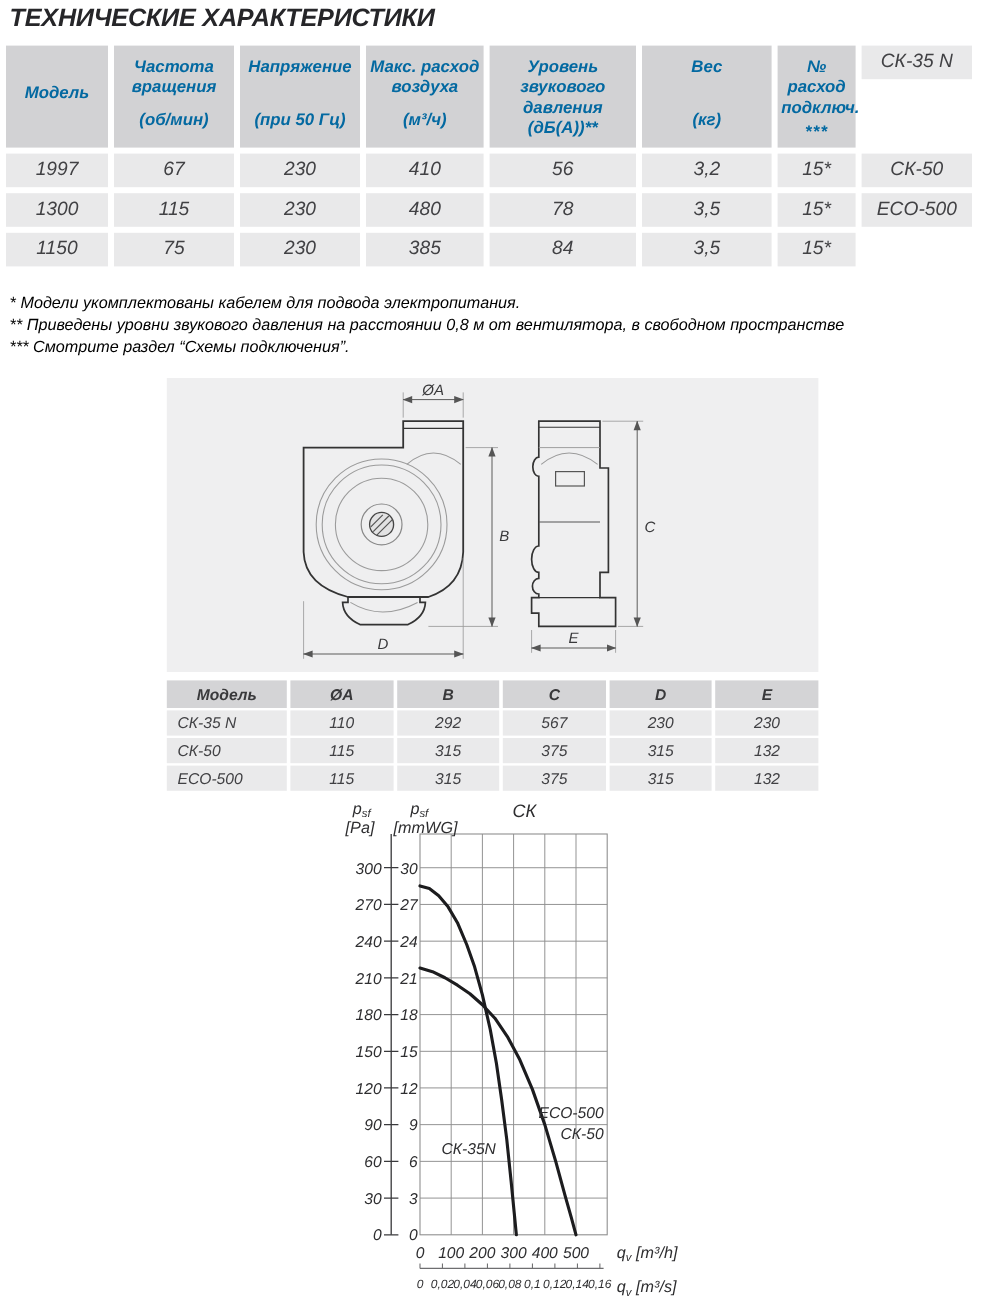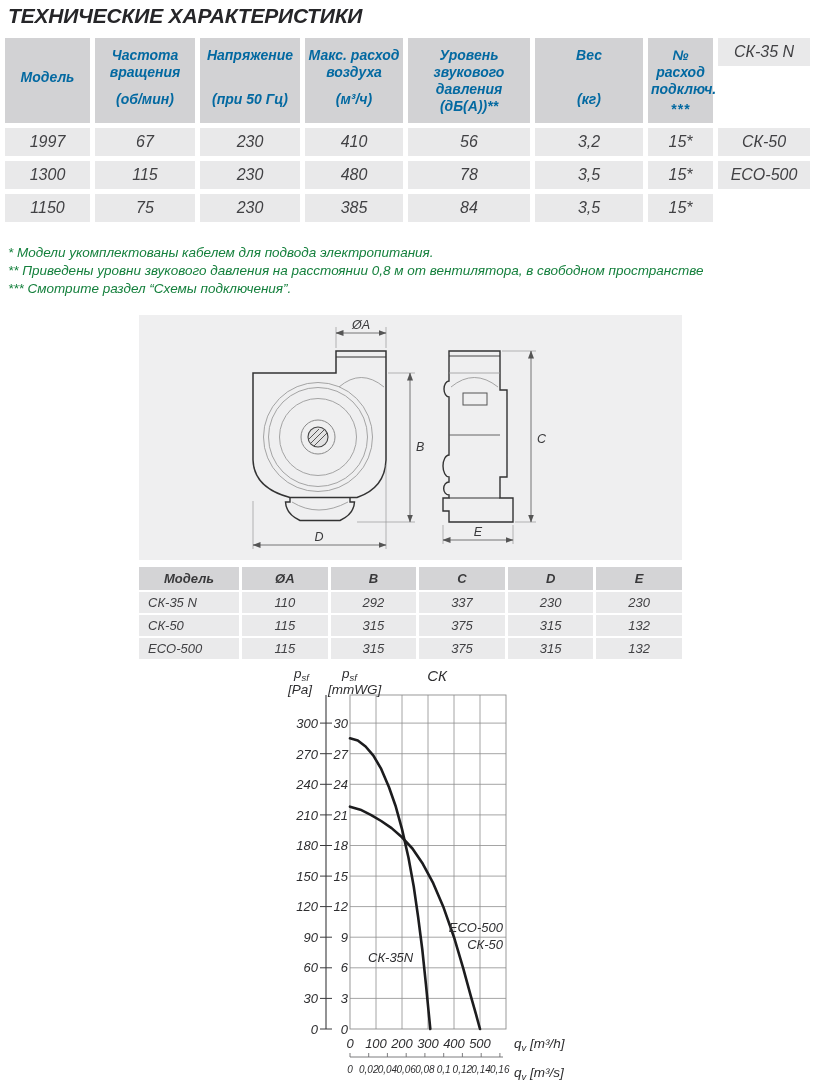--- a/index.html
+++ b/index.html
@@ -13,21 +13,21 @@
         grid-gap:5px;}
   .hc{background:#d2d2d4;height:85px;box-sizing:border-box;padding:9px 3px 15px 3px;
       display:flex;flex-direction:column;text-align:center;
       font-weight:bold;font-size:14px;line-height:17px;color:#0369a1;}
   .hc .unit{margin-top:auto;}
   .hc.center{justify-content:center;}
   .hc .stars{margin-top:3px;letter-spacing:1px;}
   .dc{background:#e9e9ea;height:28px;display:flex;align-items:center;justify-content:center;
       font-size:16px;color:#414144;}
   
-  .footnotes{position:absolute;left:8px;top:244px;font-size:13.5px;line-height:18px;color:#15803d;}
+  .footnotes{position:absolute;left:8px;top:244px;font-size:13.5px;line-height:18px;color:#000000;}
   
   .panel{position:absolute;left:139px;top:315px;width:543px;height:245px;background:#efeff0;}
   
   .dim{position:absolute;left:139px;top:567px;width:543px;font-size:13px;}
   .dim .trow{display:grid;grid-template-columns:100px 1fr 1fr 1fr 1fr 1fr;grid-gap:3px;margin-bottom:2px;}
   .dim .th{background:#d4d4d6;height:23px;display:flex;align-items:center;justify-content:center;
            font-weight:bold;color:#39393b;}
   .dim .td{background:#eaeaeb;height:21px;display:flex;align-items:center;justify-content:center;color:#414144;}
   .dim .td.model{justify-content:flex-start;padding-left:9px;}
   
@@ -183,21 +183,21 @@
       <div class="th">ØA</div>
       <div class="th">B</div>
       <div class="th">C</div>
       <div class="th">D</div>
       <div class="th">E</div>
     </div>
     <div class="trow">
       <div class="td model">СК-35 N</div>
       <div class="td">110</div>
       <div class="td">292</div>
-      <div class="td">337</div>
+      <div class="td">567</div>
       <div class="td">230</div>
       <div class="td">230</div>
     </div>
     <div class="trow">
       <div class="td model">СК-50</div>
       <div class="td">115</div>
       <div class="td">315</div>
       <div class="td">375</div>
       <div class="td">315</div>
       <div class="td">132</div>

